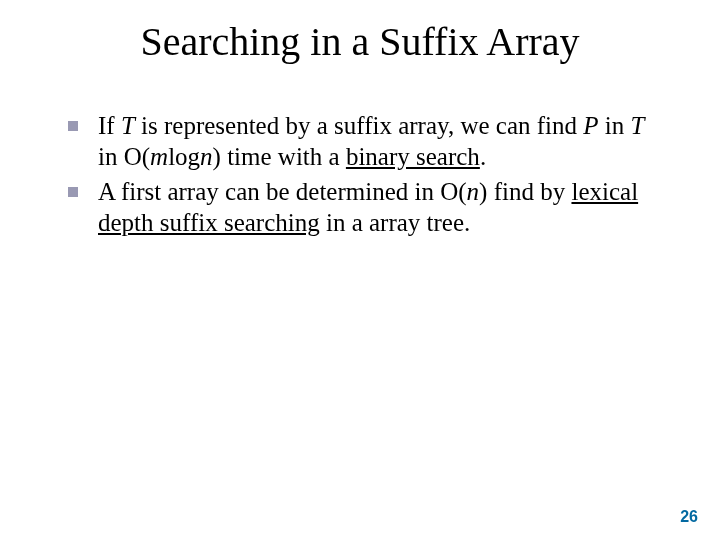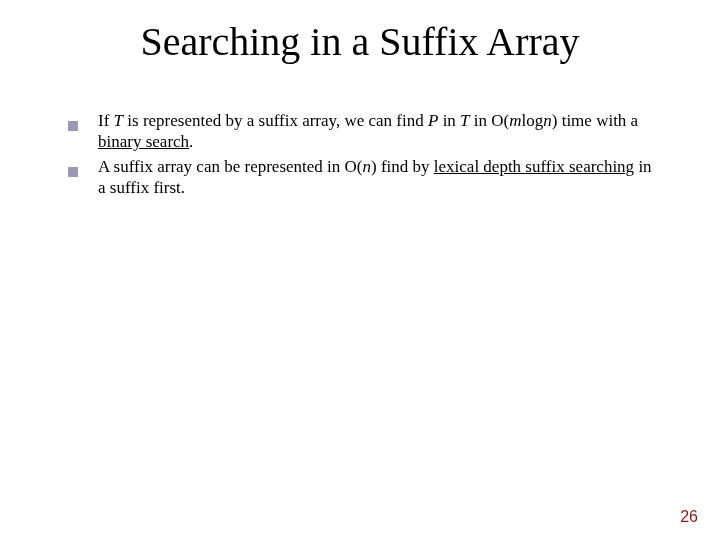--- a/index.html
+++ b/index.html
@@ -25,21 +25,21 @@
     width: 720px;
     text-align: center;
     font-size: 40px;
     font-weight: normal;
   }
   .body {
     position: absolute;
     top: 110px;
     left: 60px;
     width: 600px;
-    font-size: 17px;
+    font-size: 25px;
     line-height: 1.24;
   }
   .body ul {
     list-style: none;
     padding: 0;
     margin: 0;
   }
   .body li {
     position: relative;
     padding-left: 38px;
@@ -54,41 +54,42 @@
     background: #9999b3;
   }
   .ital { font-style: italic; }
   .u { text-decoration: underline; }
   .pagenum {
     position: absolute;
     right: 22px;
     bottom: 14px;
     font-family: Arial, Helvetica, sans-serif;
     font-size: 16px;
-    color: #7f1d1d;
+    color: #0369a1;
+    font-weight: bold;
   }
 </style>
 </head>
 <body>
 
 <div class="slide">
 
   <div class="title">Searching in a Suffix Array</div>
 
   <div class="body">
     <ul>
 
       <li>
         <span class="bullet-icon"></span>
         <span>If </span><span class="ital">T</span><span> is represented by a suffix array, we can find </span><span class="ital">P</span><span> in </span><span class="ital">T</span><span> in O(</span><span class="ital">m</span><span>log</span><span class="ital">n</span><span>) time with a </span><span class="u">binary search</span><span>.</span>
       </li>
 
       <li>
         <span class="bullet-icon"></span>
-        <span>A suffix array can be represented in O(</span><span class="ital">n</span><span>) find by </span><span class="u">lexical depth suffix searching</span><span> in a suffix first.</span>
+        <span>A first array can be determined in O(</span><span class="ital">n</span><span>) find by </span><span class="u">lexical depth suffix searching</span><span> in a array tree.</span>
       </li>
 
 
     </ul>
   </div>
 
   <div class="pagenum">26</div>
 
 </div>
 

